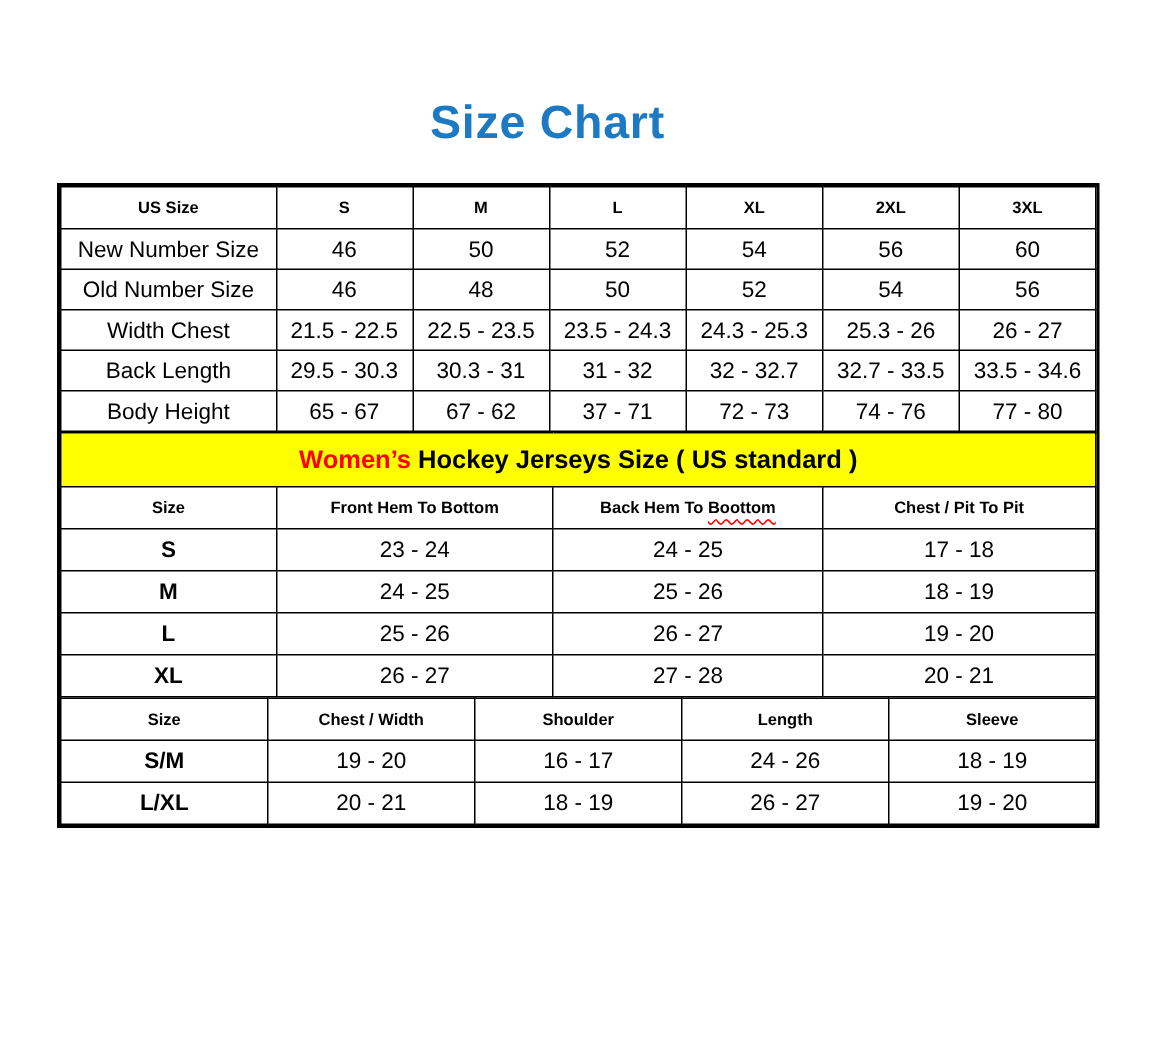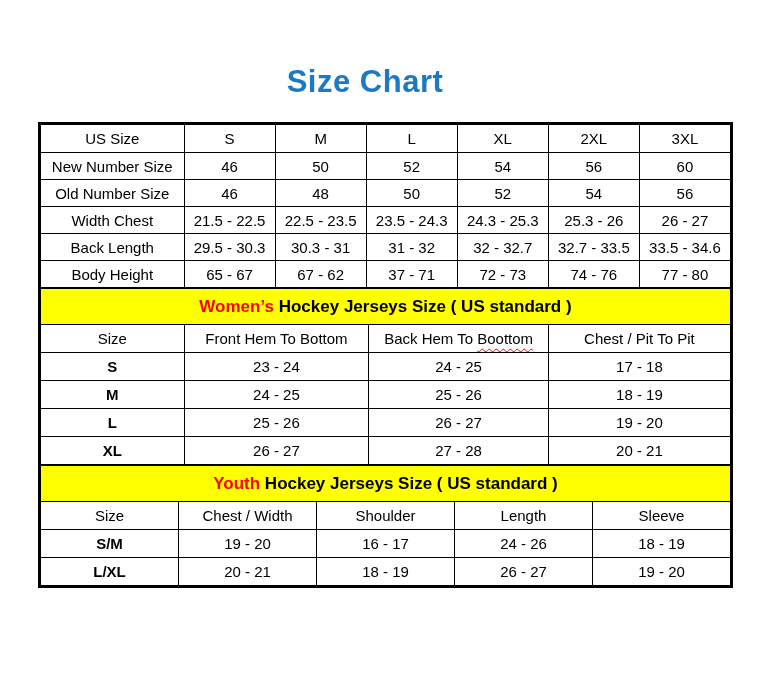--- a/index.html
+++ b/index.html
@@ -44,22 +44,22 @@
   }
   tr.band td {
     background: var(--band-yellow, #ffff00);
     height: 36px;
     font-size: 17px;
     font-weight: 700;
   }
   tr.band .red { color: var(--accent-red, #ff0000); }
   th {
     height: 28px;
-    font-size: 15px;
-    font-weight: 400;
+    font-size: 11px;
+    font-weight: 700;
   }
   td.val {
     height: 27px;
     font-size: 15px;
     font-weight: 400;
   }
   td.rowlabel {
     height: 27px;
     font-size: 15px;
     font-weight: 400;
@@ -199,23 +199,20 @@
 
     <table>
       <colgroup>
         <col style="width:20%">
           <col style="width:20%">
           <col style="width:20%">
           <col style="width:20%">
           <col style="width:20%">
       </colgroup>
       <tbody>
-          <tr class="band">
-        <td colspan="5"><span class="red">Youth</span><span> Hockey Jerseys Size ( US standard )</span></td>
-      </tr>
       <tr>
         <th>Size</th>
         <th>Chest / Width</th>
         <th>Shoulder</th>
         <th>Length</th>
         <th>Sleeve</th>
       </tr>
       <tr>
         <th class="rowlabel-bold">S/M</th>
         <td class="val">19 - 20</td>

